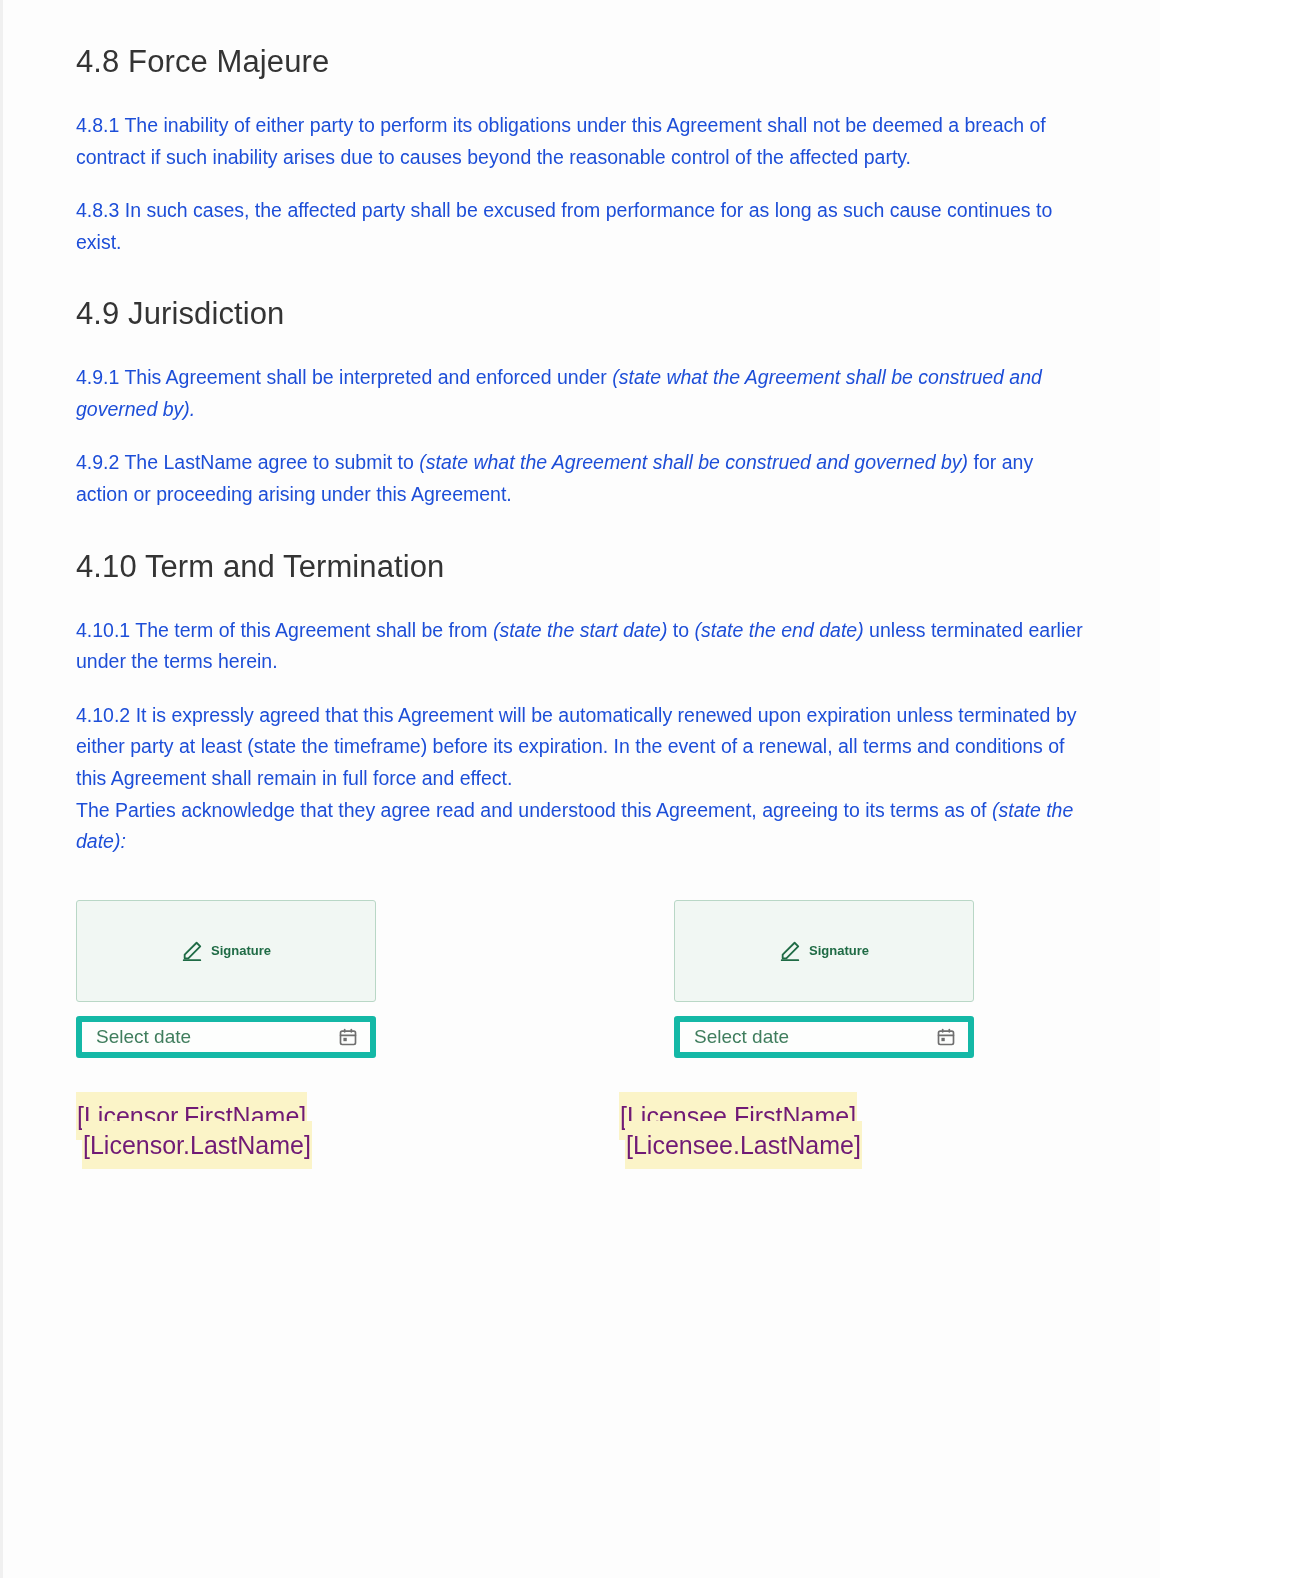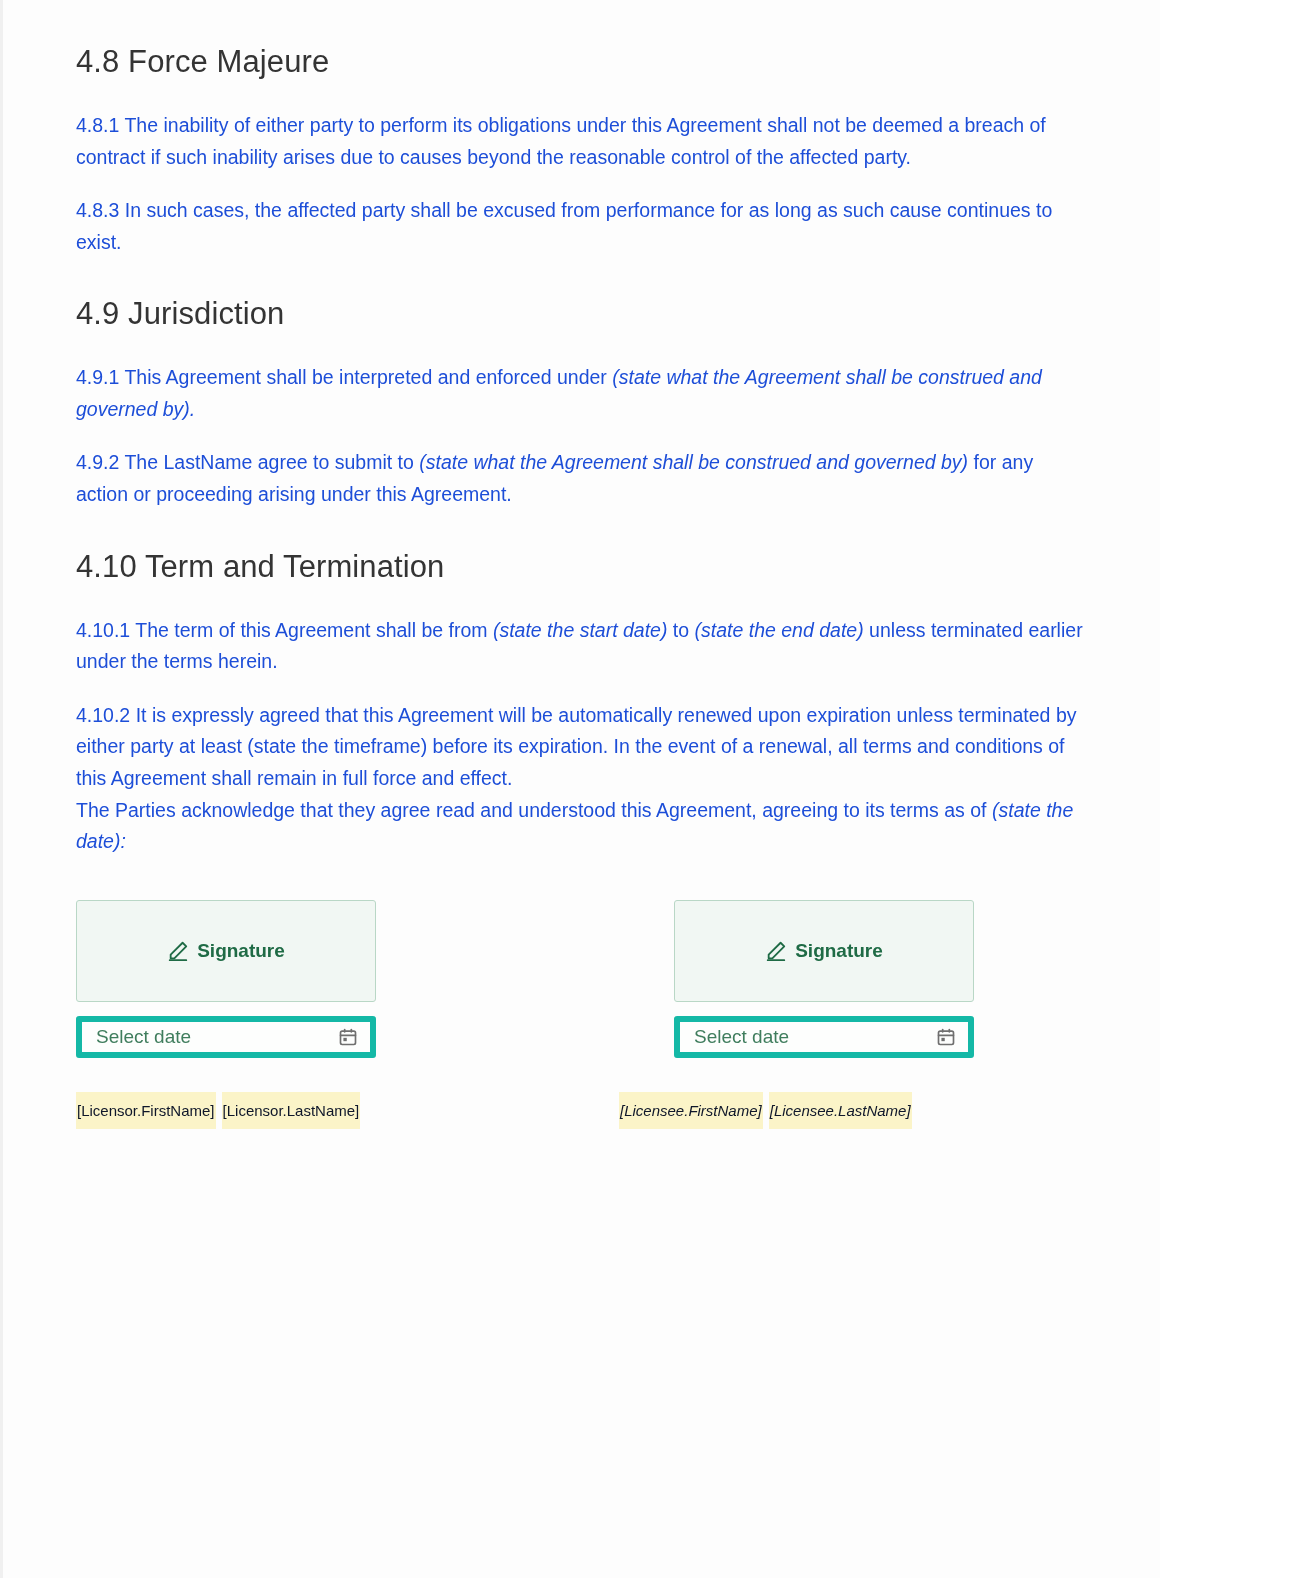--- a/index.html
+++ b/index.html
@@ -73,21 +73,21 @@
     align-items: center;
     justify-content: center;
     box-sizing: border-box;
   }
   .sig-inner {
     display: flex;
     align-items: center;
     gap: 8px;
   }
   .sig-label {
-    font-size: 19px;
+    font-size: 13px;
     font-weight: bold;
     color: #1f6b45;
   }
   .pen-icon svg { display: block; }
   .date-field {
     margin-top: 14px;
     height: 42px;
     border: 6px solid #14b8a6;
     border-radius: 3px;
     background: #fdfefd;
@@ -100,25 +100,25 @@
   .date-placeholder {
     font-size: 19px;
     color: #3f7d5d;
   }
   .cal-icon svg { display: block; }
   .name-row {
     display: flex;
     margin-top: 44px;
   }
   .name-col { width: 520px; }
-  .name-col.second { margin-left: 78px; font-style: italic; }
+  .name-col.second { margin-left: 78px; }
   .token {
     background: #fbf4c8;
-    color: #0f172a;
-    font-size: 15px;
+    color: #701a75;
+    font-size: 25px;
     padding: 10px 1px;
   }
   .token + .token { margin-left: 6px; }
 </style>
 </head>
 <body>
 
 <div class="page">
 
   <div class="section">

